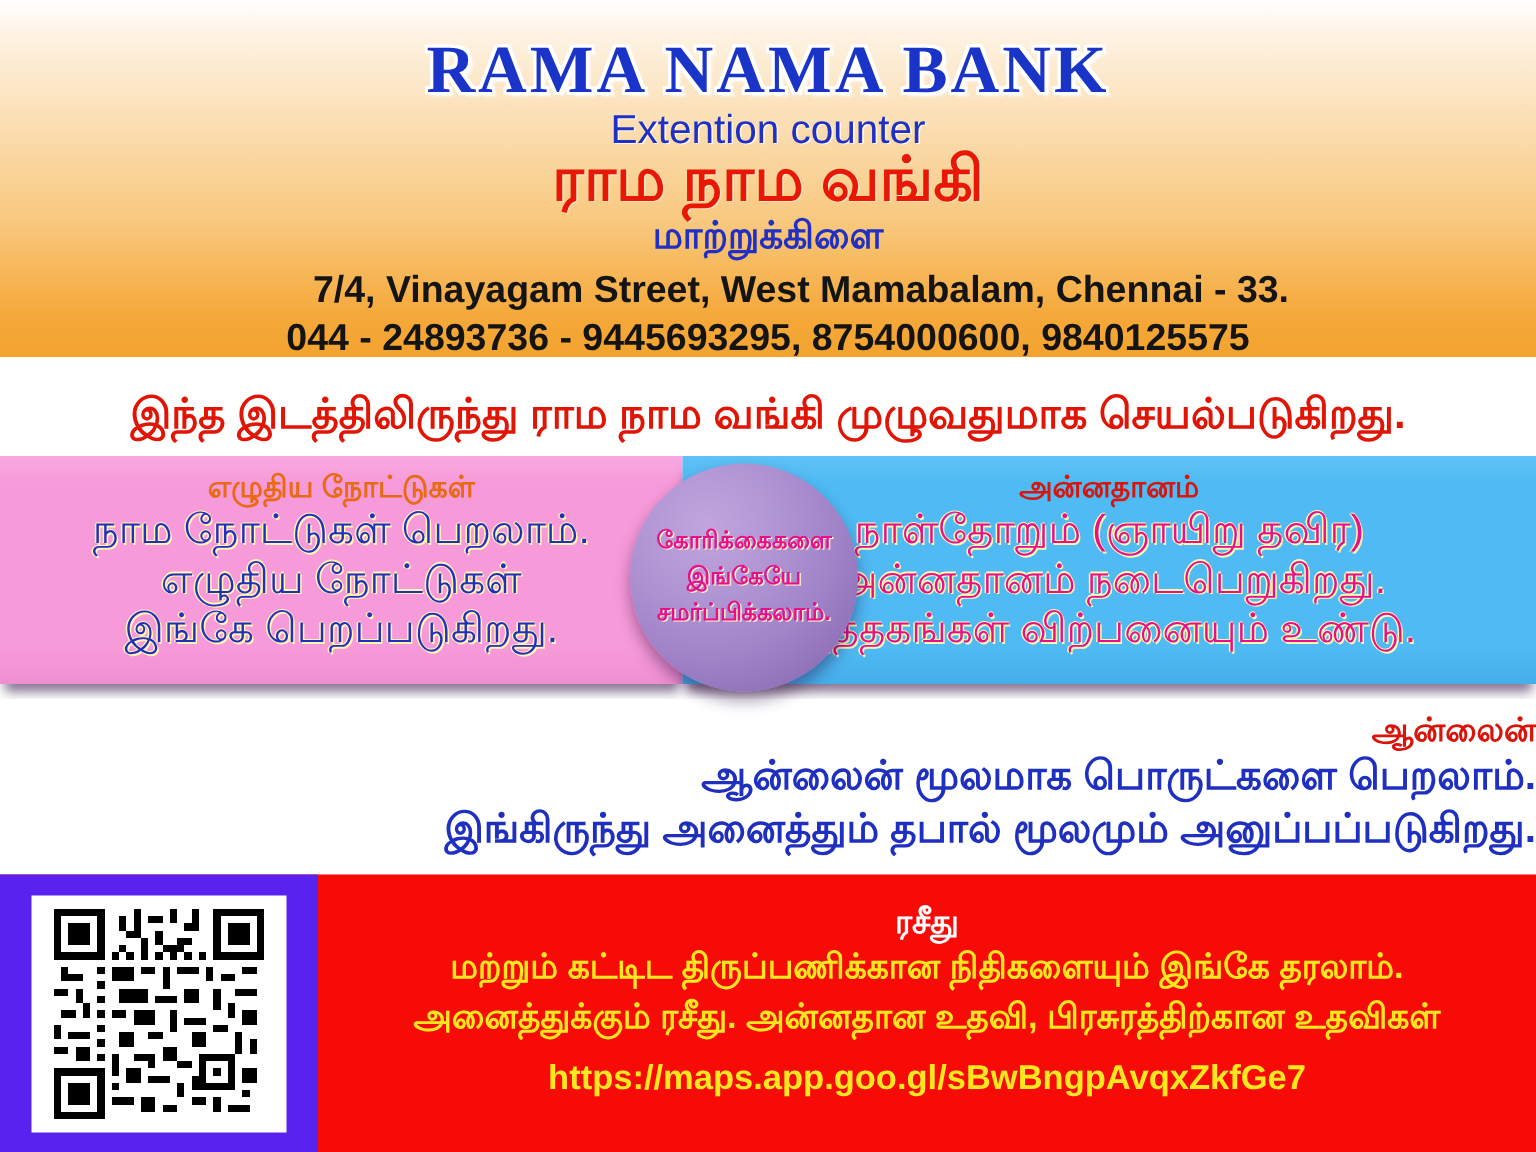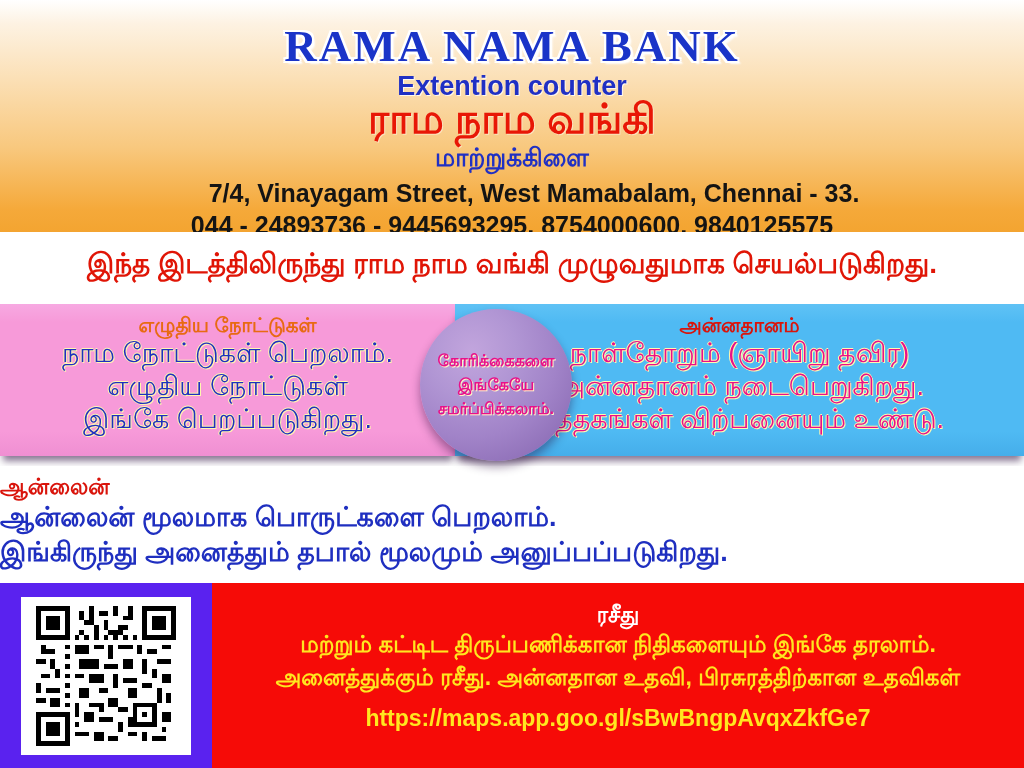--- a/index.html
+++ b/index.html
@@ -45,21 +45,21 @@
     line-height: 1.08;
     text-shadow:
        2px 0 0 #fff, -2px 0 0 #fff, 0 2px 0 #fff, 0 -2px 0 #fff,
        2px 2px 0 #fff, -2px 2px 0 #fff, 2px -2px 0 #fff, -2px -2px 0 #fff,
        3px 3px 2px rgba(255,255,255,0.95);
   }
   .brand-sub-en {
     margin: 0;
     padding-top: 1px;
     font-size: 27px;
-    font-weight: bold;
+    font-weight: normal;
     color: #2030c4;
     line-height: 1.1;
     text-shadow: 1px 1px 0 rgba(255,255,255,0.8);
   }
   .brand-title-ta {
     margin: 0;
     margin-top: -4px;
     font-size: 41px;
     font-weight: bold;
     color: #e81706;
@@ -81,21 +81,21 @@
     color: #141414;
     line-height: 1.30;
     letter-spacing: 0px;
   }
   .addr-line.first { padding-top: 5px; padding-left: 44px; }
 
   
   .band-white {
     position: absolute;
     left: 0;
-    top: 232px;
+    top: 244px;
     width: 1024px;
     height: 66px;
     background: #ffffff;
     display: flex;
     align-items: center;
     justify-content: center;
   }
   .band-white .txt {
     font-size: 28px;
     font-weight: bold;
@@ -186,21 +186,21 @@
   }
 
   
   .online {
     position: absolute;
     left: 0;
     top: 466px;
     width: 1024px;
     height: 117px;
     background: #ffffff;
-    text-align: left;
+    text-align: right;
   }
   .online-head {
     margin: 0;
     padding-top: 8px;
     font-size: 22px;
     font-weight: bold;
     color: #d9140b;
     line-height: 1.2;
   }
   .online-line {

